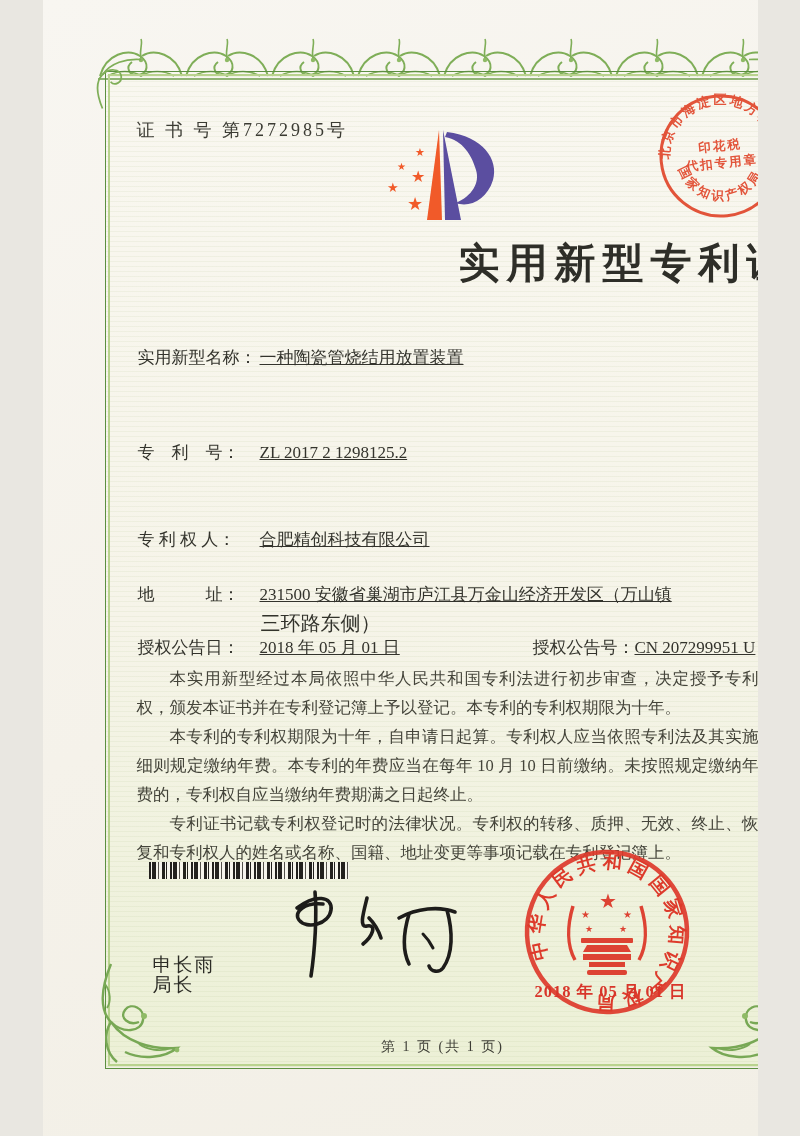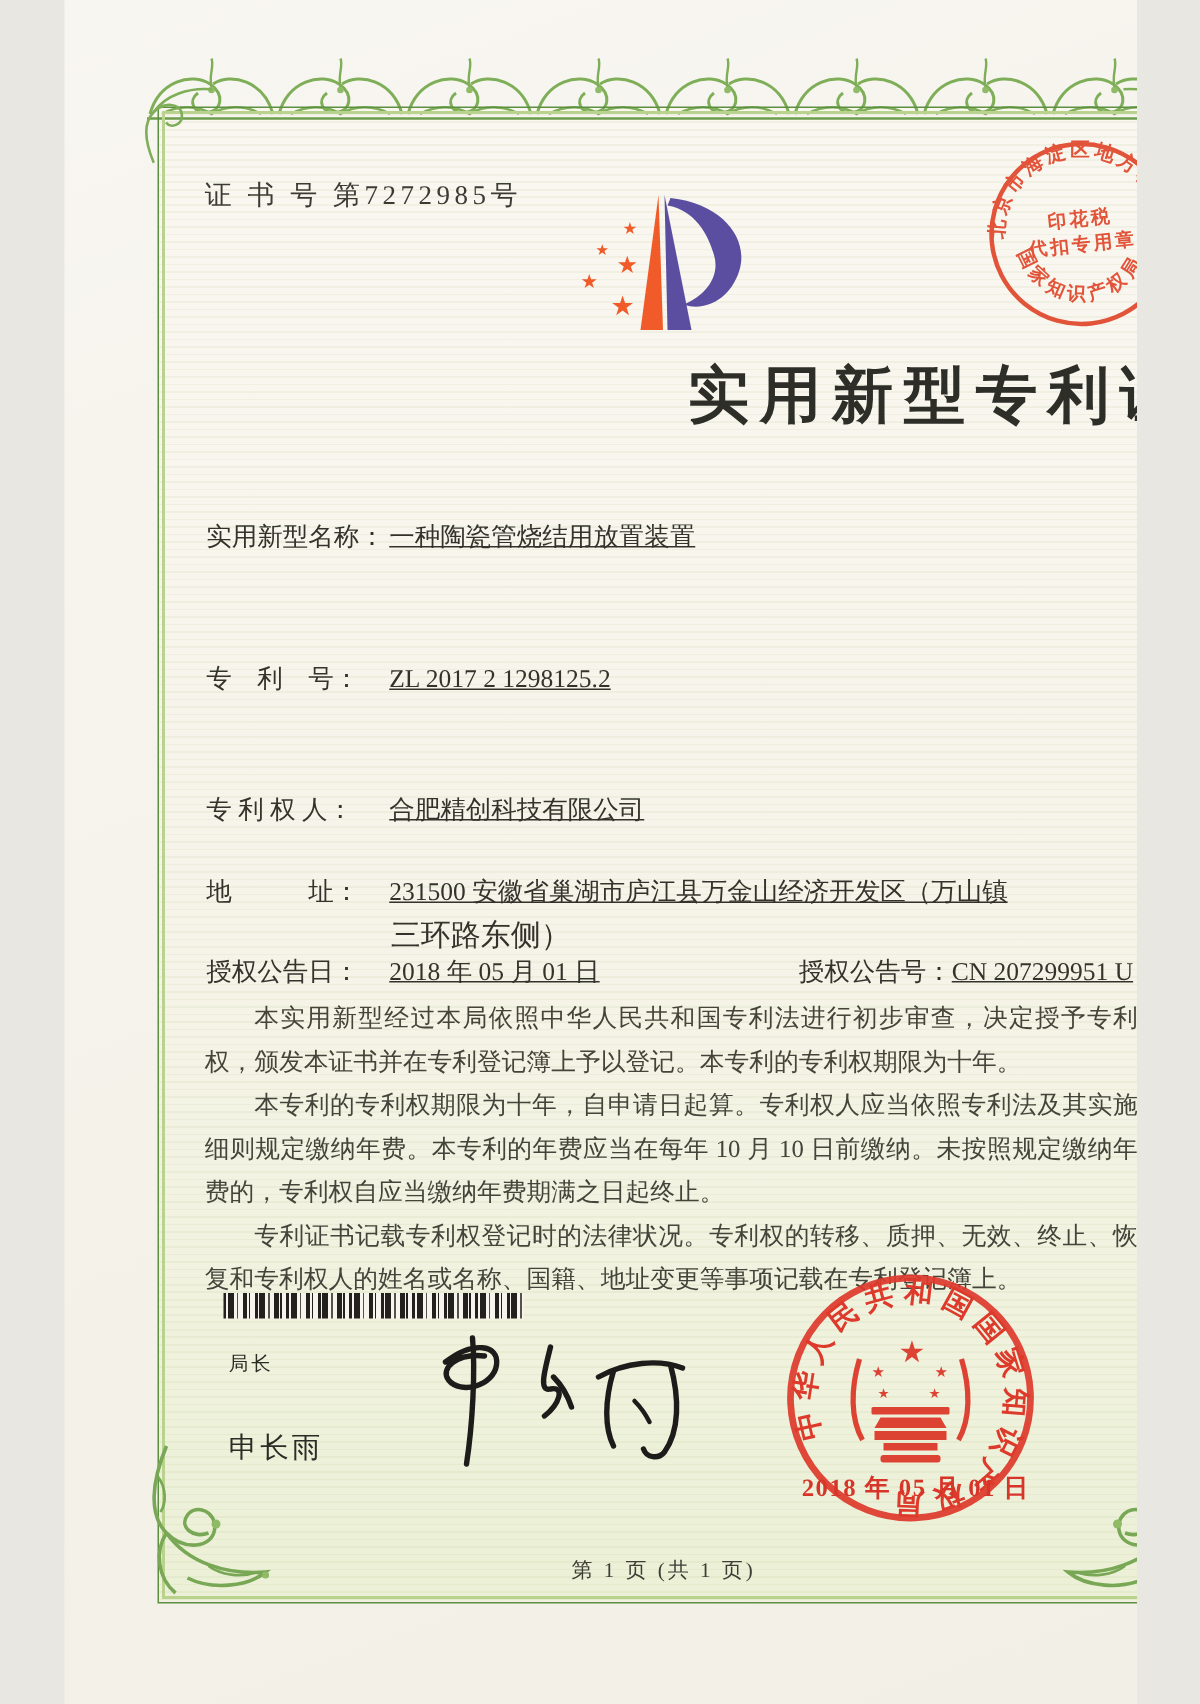--- a/index.html
+++ b/index.html
@@ -28,21 +28,21 @@
   .addr2{position:absolute;left:218px;font-size:20px;color:#33332c;}
   .pubrow .second{position:absolute;left:375px;top:0;text-align:right;}
   .body-text{position:absolute;left:94px;top:664px;width:622px;font-size:16.5px;
              line-height:29px;color:#44443a;text-align:justify;}
   .body-text p{margin:0;text-indent:2em;}
   .barcode{position:absolute;left:106px;top:862px;width:200px;height:17px;
      background:repeating-linear-gradient(90deg,
        #23211e 0 2px,#f6f4ec 2px 3px,#23211e 3px 7px,#f6f4ec 7px 9px,
        #55524c 9px 10px,#f6f4ec 10px 13px,#23211e 13px 16px,#f6f4ec 16px 17px,
        #23211e 17px 18px,#f6f4ec 18px 21px);}
-  .director{left:110px;top:900px;font-size:13px;color:#2c2c26;letter-spacing:2px;}
+  .director{left:110px;top:972px;font-size:19px;color:#2c2c26;letter-spacing:2px;}
   .director-name{left:110px;top:952px;font-size:19px;color:#2c2c26;letter-spacing:2px;}
   .seal-date{position:absolute;left:488px;top:981px;width:160px;text-align:center;
      font-size:16.5px;font-weight:bold;color:#d8352a;letter-spacing:1px;}
   .stamp-center{position:absolute;left:612px;top:138px;width:132px;text-align:center;
      color:#e2543a;font-size:12.5px;line-height:17px;font-weight:bold;letter-spacing:2px;
      transform:rotate(-6deg);}
   .footer{position:absolute;left:0;top:1038px;width:800px;text-align:center;
           font-size:14px;color:#3d3d35;letter-spacing:2px;}
   svg{display:block;}
 </style>

